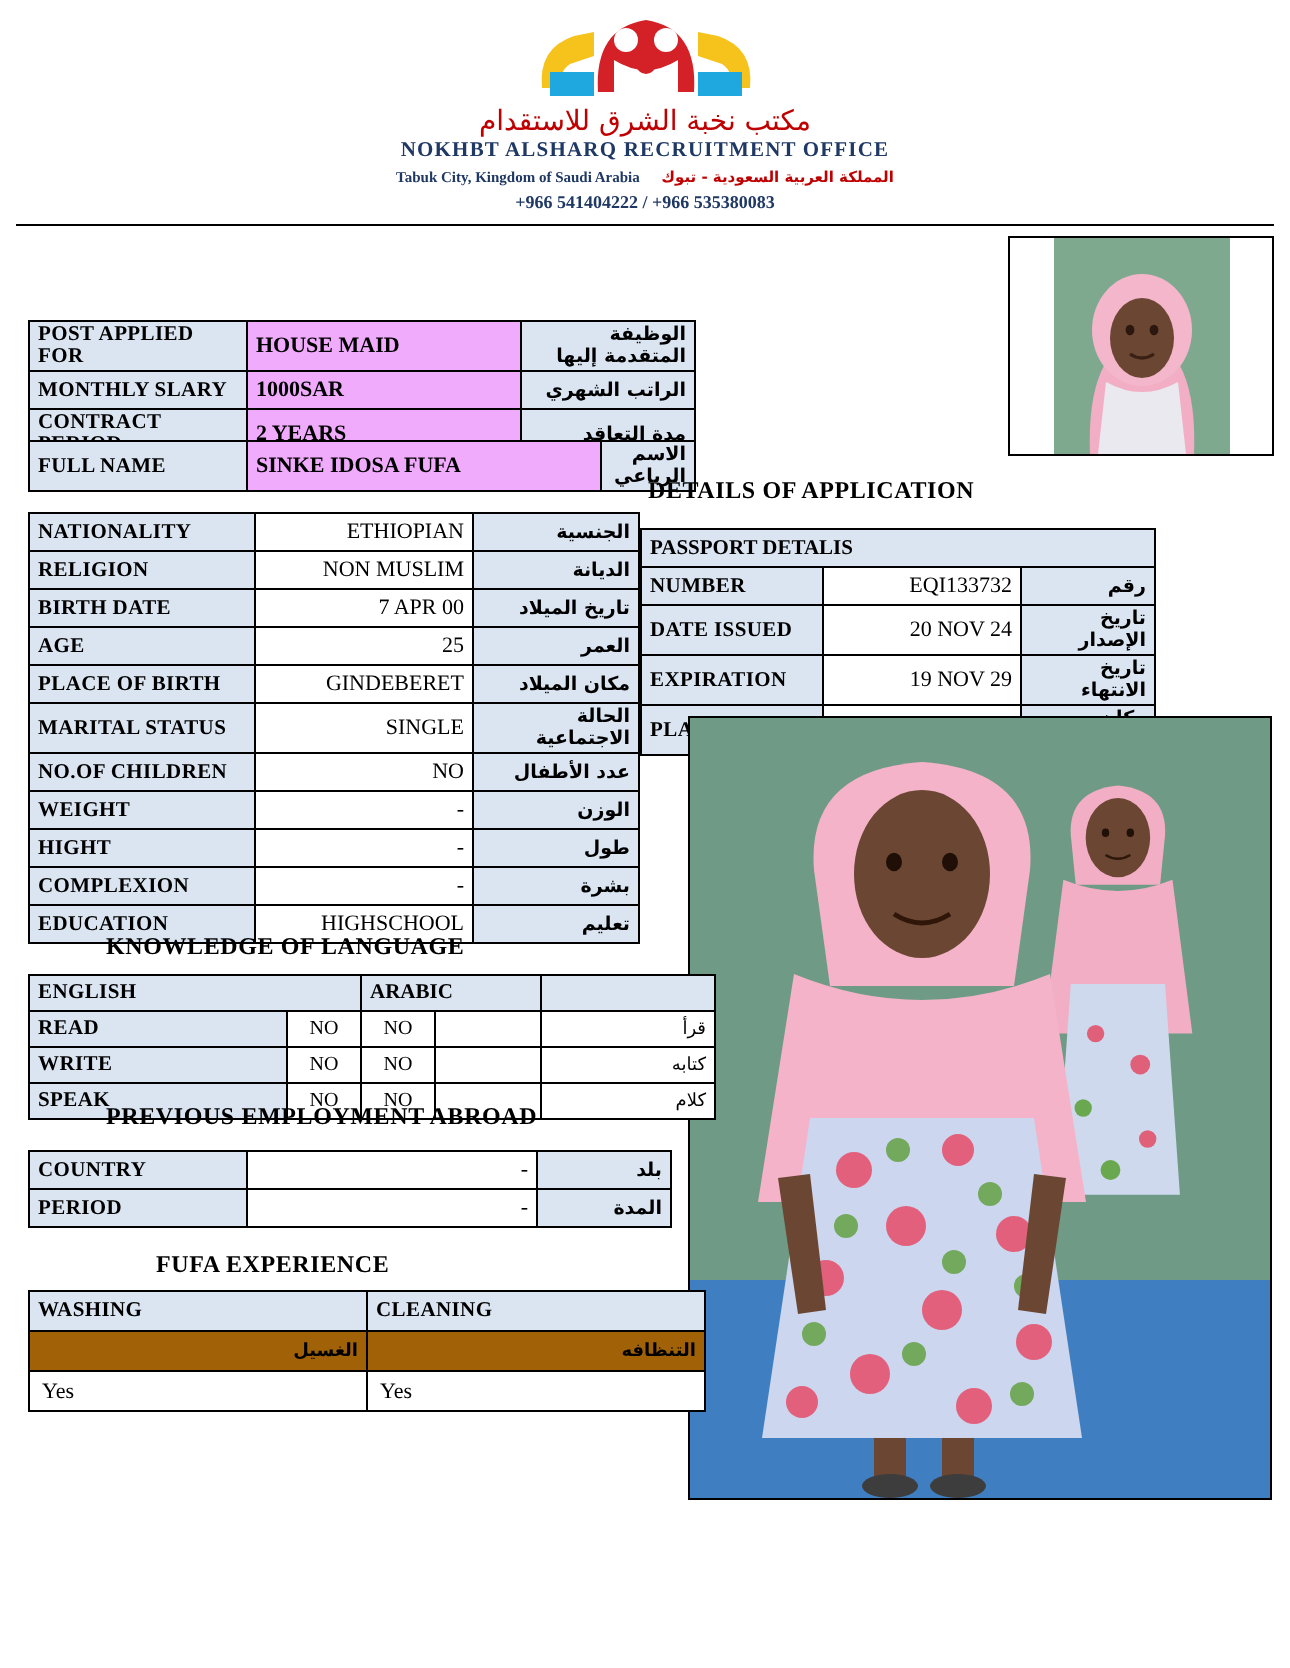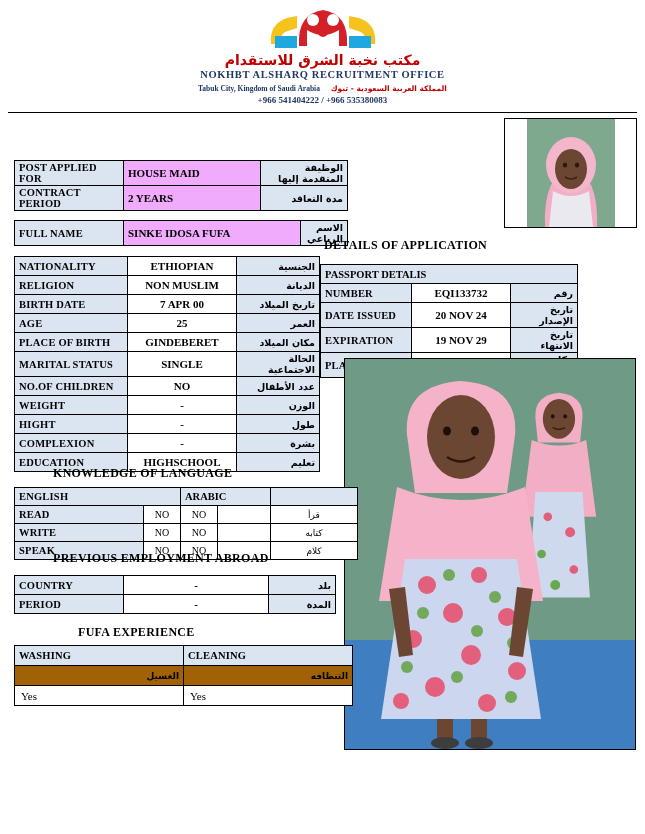--- a/index.html
+++ b/index.html
@@ -33,21 +33,21 @@
   .logo-wrap {
     display: inline-block;
     position: relative;
     width: 120px;
     height: 46px;
   }
   .logo-wrap svg { display: block; }
   .org-arabic {
     font-family: "DejaVu Sans", sans-serif;
     font-size: 14px;
-    font-weight: bold;
+    font-weight: normal;
     color: #c00000;
     direction: rtl;
     margin-top: -2px;
     letter-spacing: 0.5px;
   }
   .org-english {
     font-size: 10.5px;
     font-weight: bold;
     color: #1f3864;
     letter-spacing: 0.6px;
@@ -116,22 +116,22 @@
     vertical-align: middle;
   }
   .lbl {
     background: #dbe5f1;
     font-weight: bold;
     font-size: 10.5px;
     letter-spacing: 0.2px;
   }
   .val {
     background: #ffffff;
-    text-align: center;
-    font-weight: bold;
+    text-align: right;
+    font-weight: normal;
     font-size: 11px;
   }
   .val-left {
     background: #f0abfc;
     text-align: left;
     font-weight: bold;
     font-size: 11px;
   }
   .ar {
     background: #dbe5f1;
@@ -199,21 +199,21 @@
     font-family:"DejaVu Sans", sans-serif;
     font-size: 9px;
     direction: rtl;
     text-align: right;
     font-weight: bold;
   }
   .cell-ar-small {
     font-family: "DejaVu Sans", sans-serif;
     font-size: 9px;
     direction: rtl;
-    text-align: center;
+    text-align: right;
     background: #ffffff;
   }
 
   
   .pp-bg { position:absolute; inset:0; background:#ffffff; }
   .pp-person { position:absolute; }
 
   .fp-bg-top { position:absolute; left:0; top:0; width:100%; height:72%; background:#6f9b86; }
   .fp-bg-bot { position:absolute; left:0; bottom:0; width:100%; height:28%; background:#3f7fc1; }
 </style>
@@ -262,20 +262,25 @@
   </div>
 
   <table id="job-table">
     <tbody>
       <tr>
         <td class="lbl">POST APPLIED FOR</td>
         <td class="val-left">HOUSE MAID</td>
         <td class="ar">الوظيفة المتقدمة إليها</td>
       </tr>
       <tr>
+        <td class="lbl">MONTHLY SLARY</td>
+        <td class="val-left">1000SAR</td>
+        <td class="ar">الراتب الشهري</td>
+      </tr>
+      <tr>
         <td class="lbl">CONTRACT PERIOD</td>
         <td class="val-left">2 YEARS</td>
         <td class="ar">مدة التعاقد</td>
       </tr>
     </tbody>
   </table>
 
   <table id="fullname-table">
     <tbody>
       <tr>

